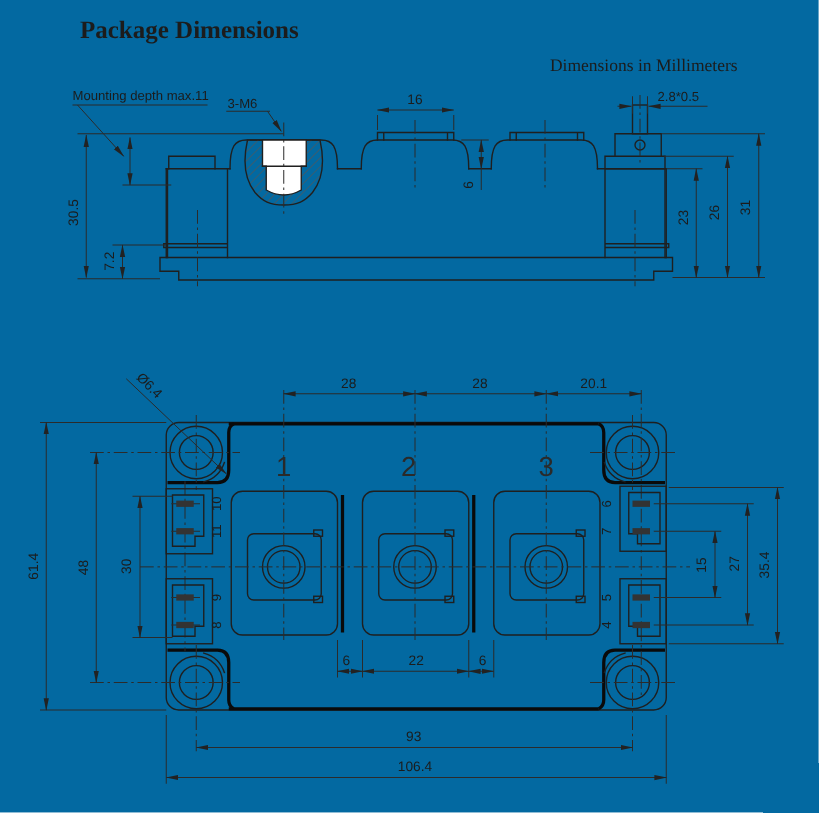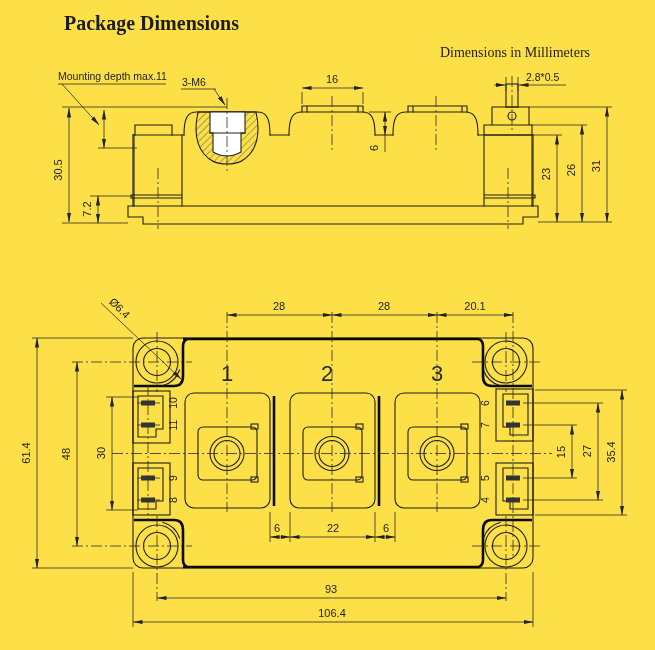--- a/index.html
+++ b/index.html
@@ -1,16 +1,16 @@
 <!DOCTYPE html>
 <html><head>
 <meta charset="utf-8">
 <style>
   html,body{margin:0;padding:0;background:#fff;}
-  #stage{position:relative;width:655px;height:650px;background:#fde047;overflow:hidden;}
+  #stage{position:relative;width:655px;height:650px;background:#0369a1;overflow:hidden;}
   svg{display:block;}
   .o{stroke:#1f1f1f;stroke-width:1.1;fill:none;stroke-linecap:square;}
   .t{stroke:#0a0a0a;stroke-width:2.6;fill:none;stroke-linecap:butt;}
   .d{stroke:#2b2b2b;stroke-width:0.8;fill:none;}
   .c{stroke:#2b2b2b;stroke-width:0.8;fill:none;stroke-dasharray:11 3 2 3;}
   .pinbar{fill:#333;stroke:none;}
   text{font-family:"Liberation Sans",sans-serif;fill:#1c1c1c;}
   .txt{font-size:11px;text-anchor:middle;}
   .lbl{font-size:10.5px;}
   .big{font-size:22px;text-anchor:middle;fill:#2a2a2a;}

